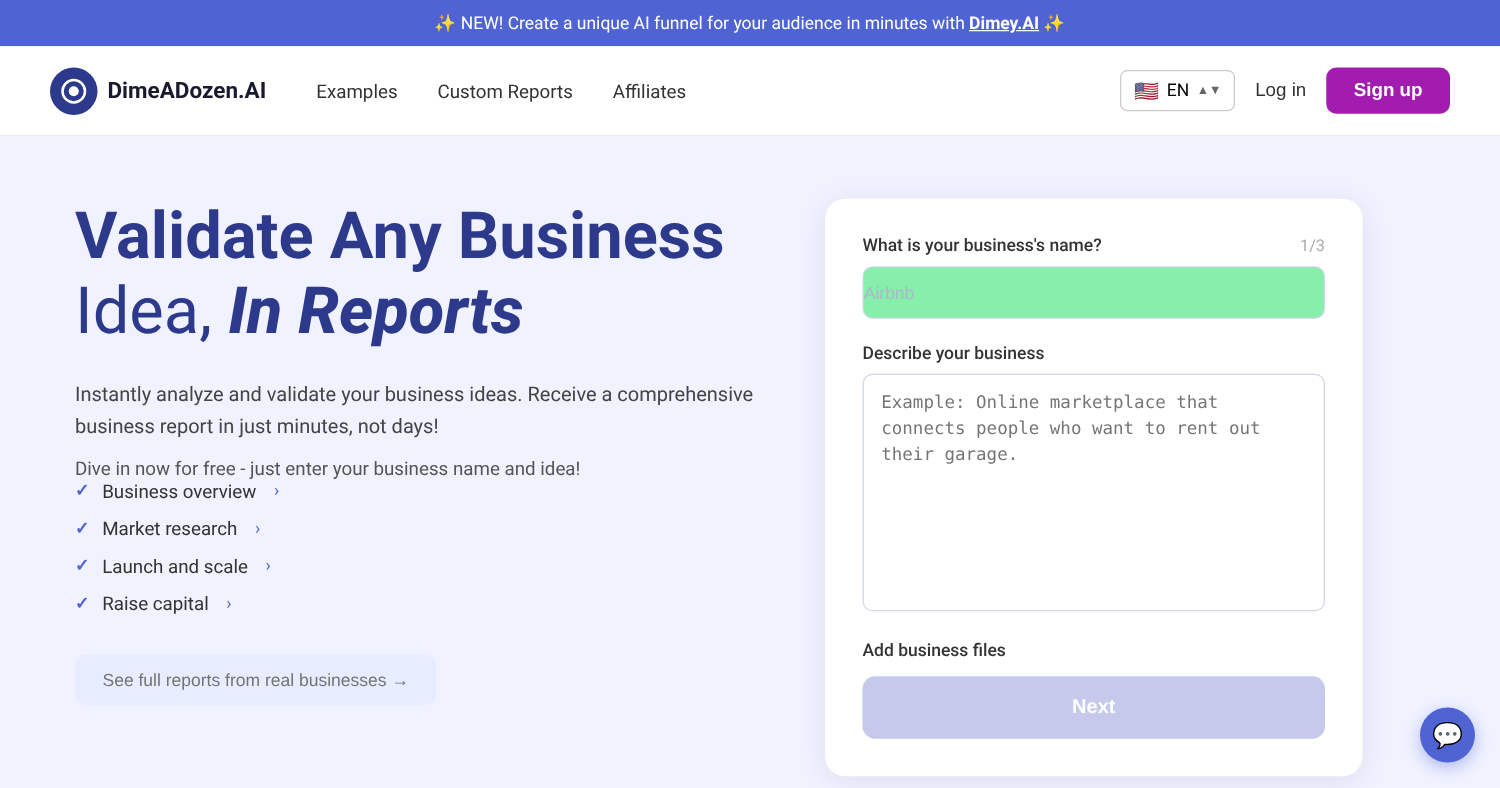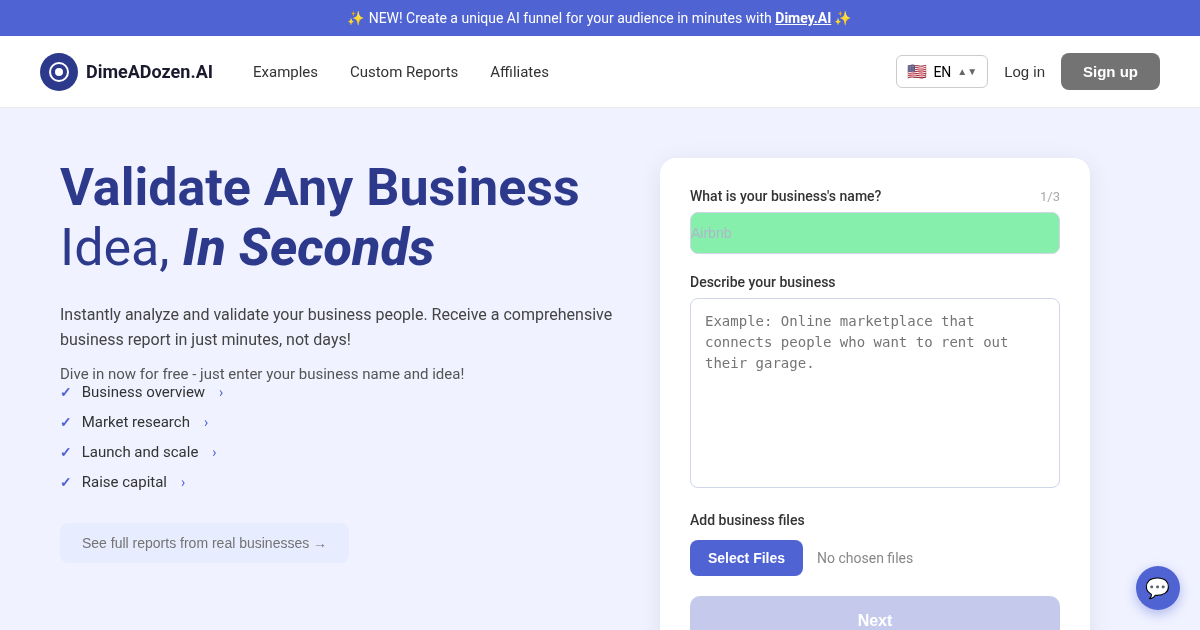--- a/index.html
+++ b/index.html
@@ -93,21 +93,21 @@
     }
     .btn-login {
       background: transparent;
       border: none;
       font-size: 15px;
       cursor: pointer;
       color: #333;
       font-weight: 500;
     }
     .btn-signup {
-      background: #737373;
+      background: #a21caf;
       color: white;
       border: none;
       border-radius: 8px;
       padding: 10px 22px;
       font-size: 15px;
       font-weight: 600;
       cursor: pointer;
     }
 
     
@@ -334,23 +334,23 @@
     <button class="btn-signup">Sign up</button>
   </div>
 </nav>
 
 <div class="main-content">
 
   <div class="left-panel">
     <h1 class="headline">
       <span>Validate Any Business</span><br>
       <span class="normal">Idea,</span>
-      <span class="bold-italic">In Seconds</span>
+      <span class="bold-italic">In Reports</span>
     </h1>
-    <p class="subtext">Instantly analyze and validate your business people. Receive a comprehensive business report in just minutes, not days!</p>
+    <p class="subtext">Instantly analyze and validate your business ideas. Receive a comprehensive business report in just minutes, not days!</p>
     <p class="subtext2">Dive in now for free - just enter your business name and idea!</p>
     <ul class="feature-list">
       <li class="feature-item">
         <span class="check-icon">✓</span>
         <span>Business overview</span>
         <span class="arrow-icon">›</span>
       </li>
       <li class="feature-item">
         <span class="check-icon">✓</span>
         <span>Market research</span>
@@ -374,24 +374,20 @@
     <div class="form-header">
       <label class="form-label">What is your business's name?</label>
       <span class="form-step">1/3</span>
     </div>
     <input type="text" class="form-input" placeholder="Airbnb" style="">
 
     <label class="form-label2">Describe your business</label>
     <textarea class="form-textarea" placeholder="Example: Online marketplace that connects people who want to rent out their garage." style=""></textarea>
 
     <span class="add-files-label">Add business files</span>
-    <div class="file-row">
-      <button class="select-files-btn">Select Files</button>
-      <span class="no-files-text">No chosen files</span>
-    </div>
 
     <button class="next-btn">Next</button>
   </div>
 
 </div>
 
 <div class="chat-bubble">
   <span>💬</span>
 </div>
 

